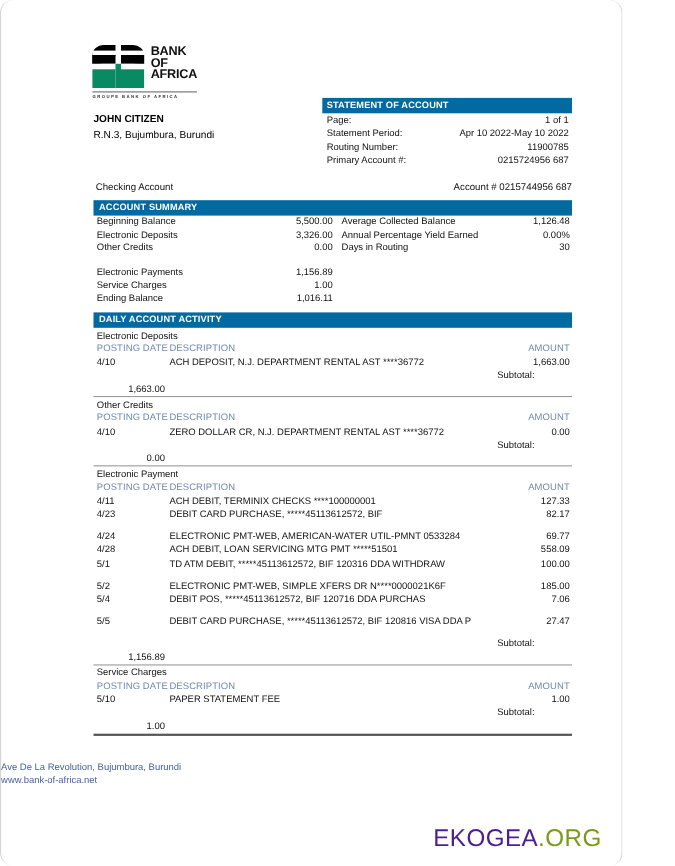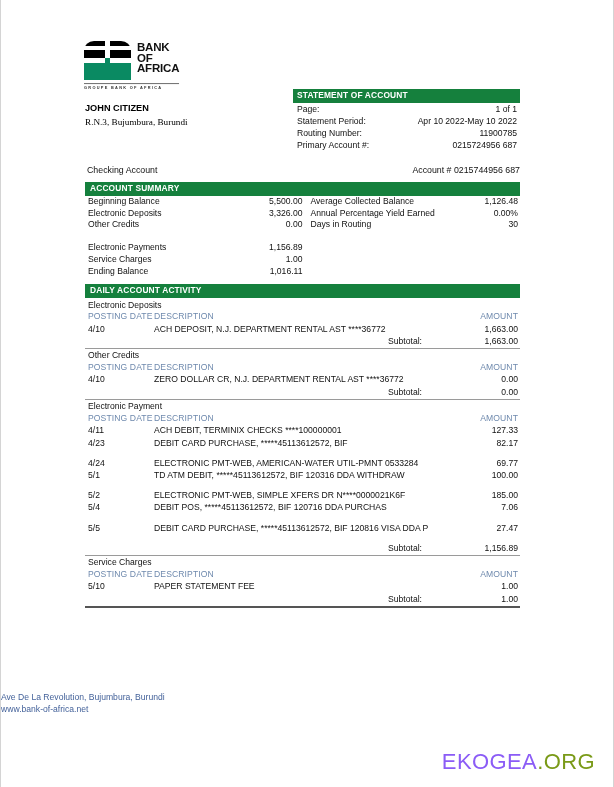--- a/index.html
+++ b/index.html
@@ -5,27 +5,28 @@
   html, body {
     margin: 0;
     padding: 0;
     background: #ffffff;
   }
   body {
     font-family: "Liberation Sans", sans-serif;
   }
   #page {
     position: relative;
-    width: 614px;
+    width: 566px;
     height: 787px;
     background: #ffffff;
     border-left: 1px solid #d4d4d4;
     border-right: 1px solid #d4d4d4;
     box-sizing: border-box;
     overflow: hidden;
+    border-radius: 12px;
   }
 
   
   .logo-block {
     position: absolute;
     left: 83px;
     top: 41px;
     display: flex;
     align-items: flex-start;
   }
@@ -111,32 +112,31 @@
     font-size: 9.2px;
     font-weight: bold;
     color: #000000;
   }
   .cust-addr {
     position: absolute;
     left: 84px;
     top: 117px;
     font-size: 9.2px;
     color: #000000;
-    font-family: Liberation Serif, serif;
   }
 
   
   .stmt-box {
     position: absolute;
     left: 292px;
     top: 89px;
     width: 227px;
   }
   .bar {
-    background: #15803d;
+    background: #0369a1;
     color: #ffffff;
     font-size: 8.4px;
     font-weight: bold;
     letter-spacing: 0.15px;
     padding: 2px 4px 3px 4px;
     line-height: 9px;
   }
   .stmt-row {
     display: flex;
     justify-content: space-between;
@@ -212,20 +212,21 @@
   .txn .t-desc { flex: 1; white-space: nowrap; }
   .txn .t-amt { width: 62px; text-align: right; padding-right: 2px; white-space: nowrap; }
   .txn.gap-before { margin-top: 8px; }
 
   .subtotal {
     display: flex;
     font-size: 8.6px;
     color: #111111;
     line-height: 12.2px;
     padding-left: 3px;
+    flex-direction: column;
   }
   .subtotal .s-lbl { flex: 1; text-align: right; padding-right: 34px; }
   .subtotal .s-val { width: 62px; text-align: right; padding-right: 2px; }
   .rule-light { border-top: 1px solid #9a9a9a; margin-top: 1px; }
   .rule-dark { border-top: 2px solid #555555; margin-top: 1px; }
 
   
   .footer {
     position: absolute;
     left: 0;
@@ -238,21 +239,21 @@
   }
 
   .watermark {
     position: absolute;
     right: 18px;
     top: 749px;
     font-size: 22px;
     letter-spacing: 0.4px;
     white-space: nowrap;
   }
-  .wm-dark { color: #8b5cf6; }
+  .wm-dark { color: #4c1d95; }
   .wm-green { color: #7a9a18; }
 </style>
 </head>
 <body>
 
 <div id="page">
 
   <div class="logo-block">
     <div class="logo-mark">
       <div class="q tl"></div>
@@ -405,20 +406,25 @@
         <span class="t-date">4/23</span>
         <span class="t-desc">DEBIT CARD PURCHASE, *****45113612572, BIF</span>
         <span class="t-amt">82.17</span>
       </div>
       <div class="txn gap-before">
         <span class="t-date">4/24</span>
         <span class="t-desc">ELECTRONIC PMT-WEB, AMERICAN-WATER UTIL-PMNT 0533284</span>
         <span class="t-amt">69.77</span>
       </div>
       <div class="txn">
+        <span class="t-date">4/28</span>
+        <span class="t-desc">ACH DEBIT, LOAN SERVICING MTG PMT *****51501</span>
+        <span class="t-amt">558.09</span>
+      </div>
+      <div class="txn">
         <span class="t-date">5/1</span>
         <span class="t-desc">TD ATM DEBIT, *****45113612572, BIF 120316 DDA WITHDRAW</span>
         <span class="t-amt">100.00</span>
       </div>
       <div class="txn gap-before">
         <span class="t-date">5/2</span>
         <span class="t-desc">ELECTRONIC PMT-WEB, SIMPLE XFERS DR N****0000021K6F</span>
         <span class="t-amt">185.00</span>
       </div>
       <div class="txn">

